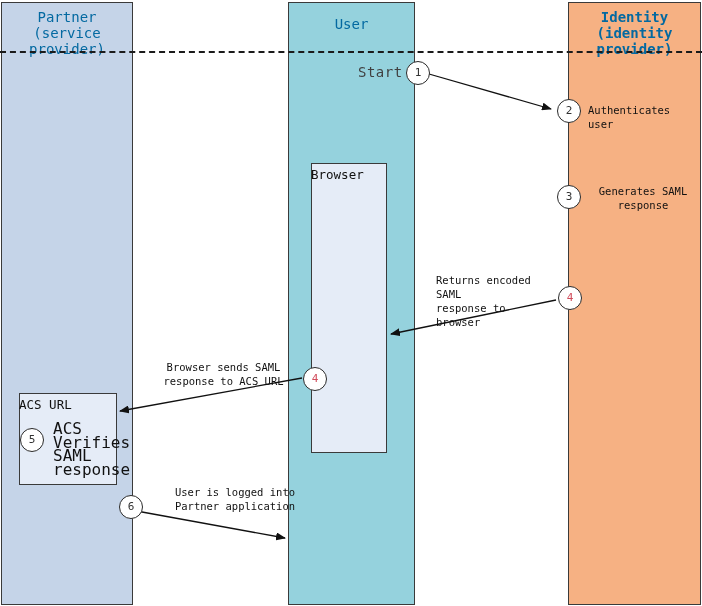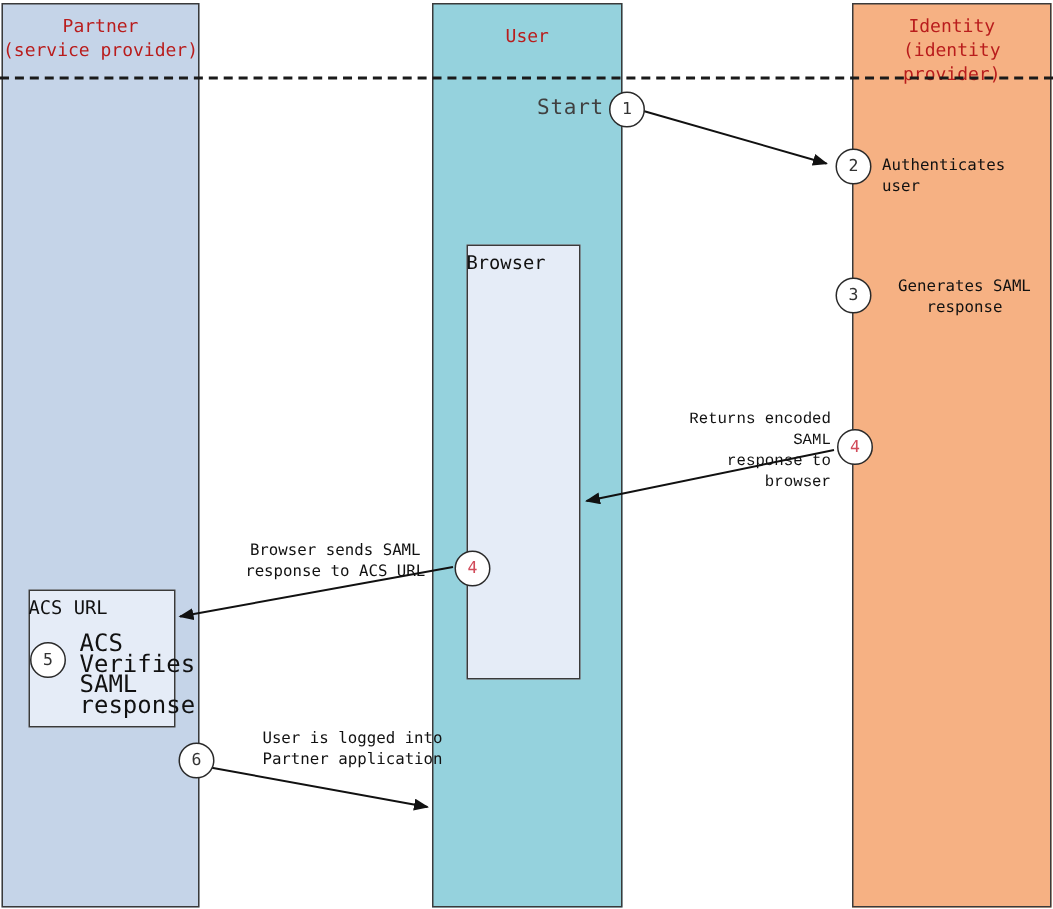--- a/index.html
+++ b/index.html
@@ -22,28 +22,28 @@
     border: 1px solid #3a3a3a;
   }
   .lane-partner  { left: 1px;   top: 2px; width: 132px; height: 603px; background: #c5d4e8; }
   .lane-user     { left: 288px; top: 2px; width: 127px; height: 603px; background: #95d2dd; }
   .lane-identity { left: 568px; top: 2px; width: 133px; height: 603px; background: #f6b183; }
 
   .lane-title {
     position: absolute;
     box-sizing: border-box;
     text-align: center;
-    font-size: 12px;
-    color: #b91c1c;
+    font-size: 14px;
+    color: #0369a1;
     line-height: 16px;
     white-space: pre-line;
   }
   .lt-partner  { left: 1px;   top: 9px;  width: 132px; }
   .lt-user     { left: 288px; top: 16px; width: 127px; }
-  .lt-identity { left: 568px; top: 9px;  width: 133px; }
+  .lt-identity { left: 568px; top: 9px;  width: 133px; font-weight: bold; }
 
   
   .divider {
     position: absolute;
     left: 0;
     top: 51px;
     width: 702px;
     height: 0;
     border-top: 2px dashed #1a1a1a;
   }
@@ -114,21 +114,21 @@
   .lbl-start {
     position: absolute;
     left: 358px;
     top: 64px;
     font-size: 14px;
     color: #404040;
     letter-spacing: 0.5px;
   }
   .lbl-auth    { left: 588px; top: 103px; width: 110px; text-align: left; }
   .lbl-gen     { left: 588px; top: 184px; width: 110px; text-align: center; }
-  .lbl-returns { left: 436px; top: 273px; width: 118px; text-align: right; font-family: Liberation Mono, monospace; }
+  .lbl-returns { left: 436px; top: 273px; width: 118px; text-align: left; }
   .lbl-sends   { left: 146px; top: 360px; width: 155px; text-align: center; }
   .lbl-logged  { left: 160px; top: 485px; width: 150px; text-align: center; }
 
   svg.arrows {
     position: absolute;
     left: 0;
     top: 0;
     width: 702px;
     height: 606px;
     pointer-events: none;

